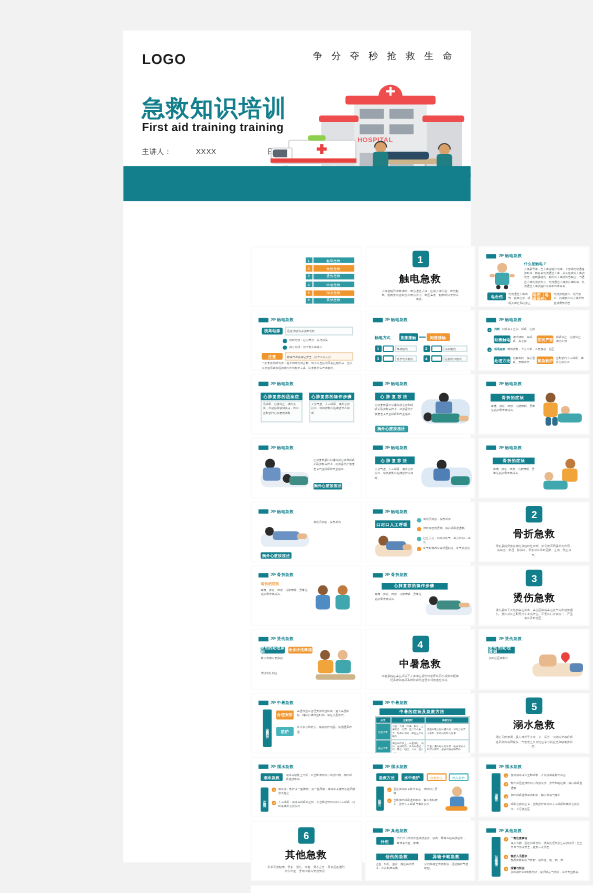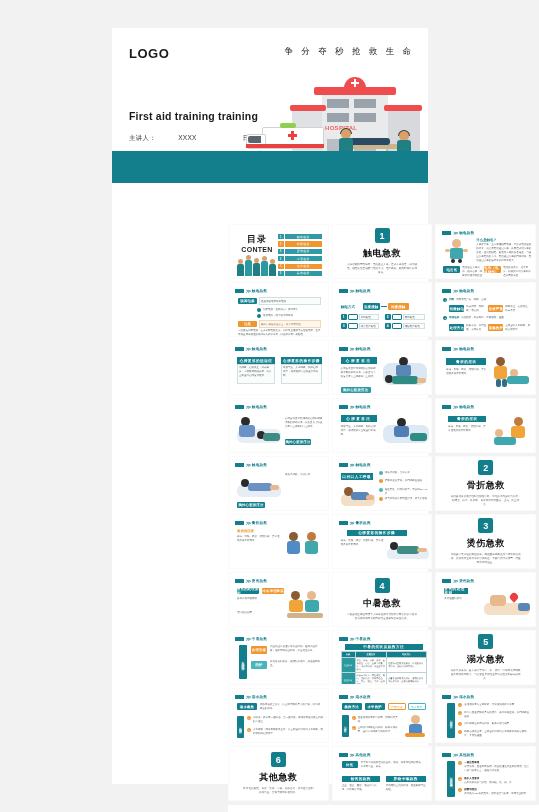--- a/index.html
+++ b/index.html
@@ -148,20 +148,21 @@
 </style>
 </head>
 <body>
 
 <div id="page">
   <div id="sheet">
 
     <div class="hero">
       <div class="hero-logo">LOGO</div>
       <div class="hero-slogan">争 分 夺 秒 抢 救 生 命</div>
+      <div class="hero-title">急救知识培训</div>
       <div class="hero-sub">First aid training training</div>
       <div class="hero-meta">
         <span><span>主讲人：</span><span>XXXX</span></span>
         <span><span>日期：</span><span>XXXX</span></span>
       </div>
 
       <div class="ill hosp-base">
         <div class="h-wingL"></div>
           <div class="h-wingR"></div>
         <div class="h-body">
@@ -216,31 +217,20 @@
       </div>
 
       <div class="hero-band"></div>
     </div>
 
     <div id="grid">
 
       <div class="row">
 
         <div class="slide">
-          <div class="toc-left">
-            <div class="toc-ml">目录</div>
-            <div class="toc-en">CONTEN</div>
-            <div class="toc-ppl">
-                <i></i>
-                <i></i>
-                <i></i>
-                <i></i>
-                <i></i>
-              </div>
-          </div>
           <div class="toc-rows">
             <div class="toc-row">
               <div class="toc-n tealbg">1</div>
               <div class="toc-b tealbg">触电急救</div>
             </div>
             <div class="toc-row">
               <div class="toc-n orangebg">2</div>
               <div class="toc-b orangebg">骨折急救</div>
             </div>
             <div class="toc-row">

